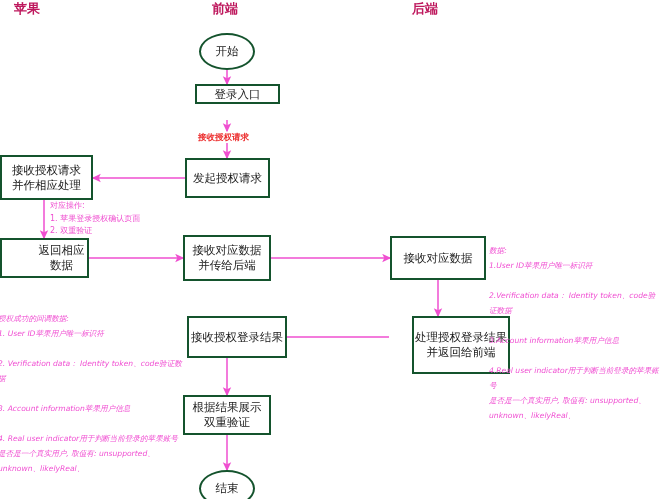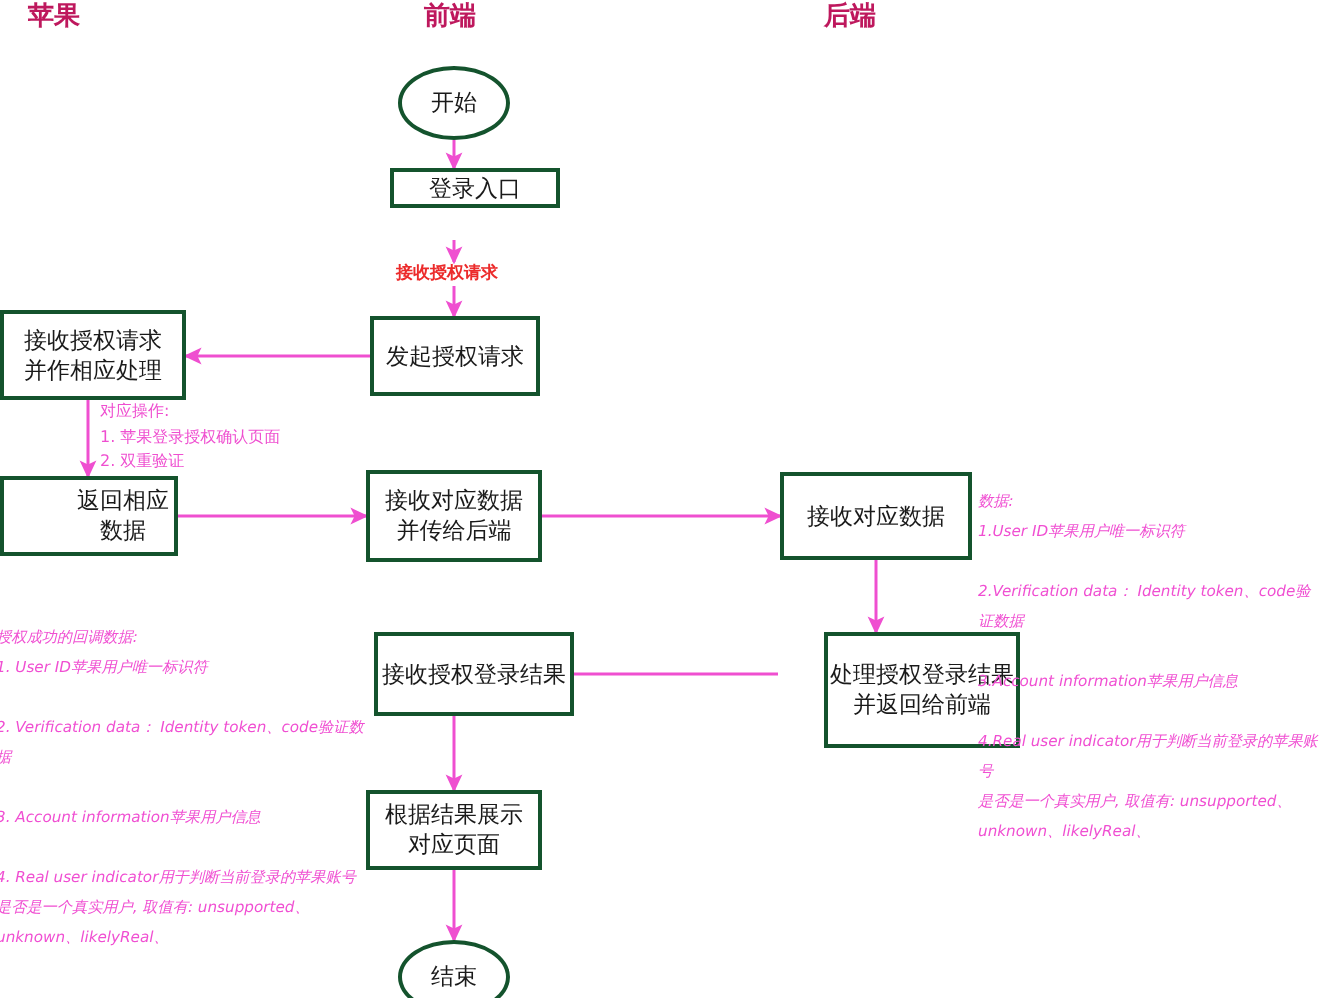--- a/index.html
+++ b/index.html
@@ -127,21 +127,21 @@
 并传给后端</div>
 
   <div class="node" style="left:390px;top:236px;width:96px;height:44px;">接收对应数据</div>
 
   <div class="node" style="left:412px;top:316px;width:98px;height:58px;">处理授权登录结果
 并返回给前端</div>
 
   <div class="node" style="left:187px;top:316px;width:100px;height:42px;">接收授权登录结果</div>
 
   <div class="node" style="left:183px;top:395px;width:88px;height:40px;">根据结果展示
-对应页面</div>
+双重验证</div>
 
   <div class="node terminator" style="left:199px;top:470px;width:56px;height:37px;">结束</div>
 
   <div class="edge-label" style="left:198px;top:132px;">接收授权请求</div>
 
   <div class="annot" style="left:50px;top:200px;">对应操作:
 1. 苹果登录授权确认页面
 2. 双重验证</div>
 
   <div class="annot-block" style="left:-2px;top:281px;width:190px;">授权成功的回调数据:

